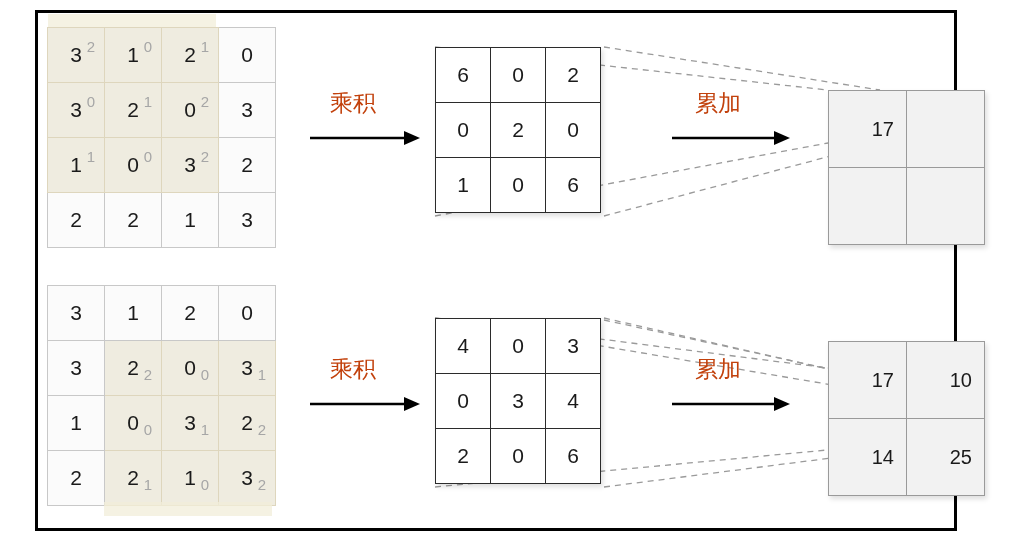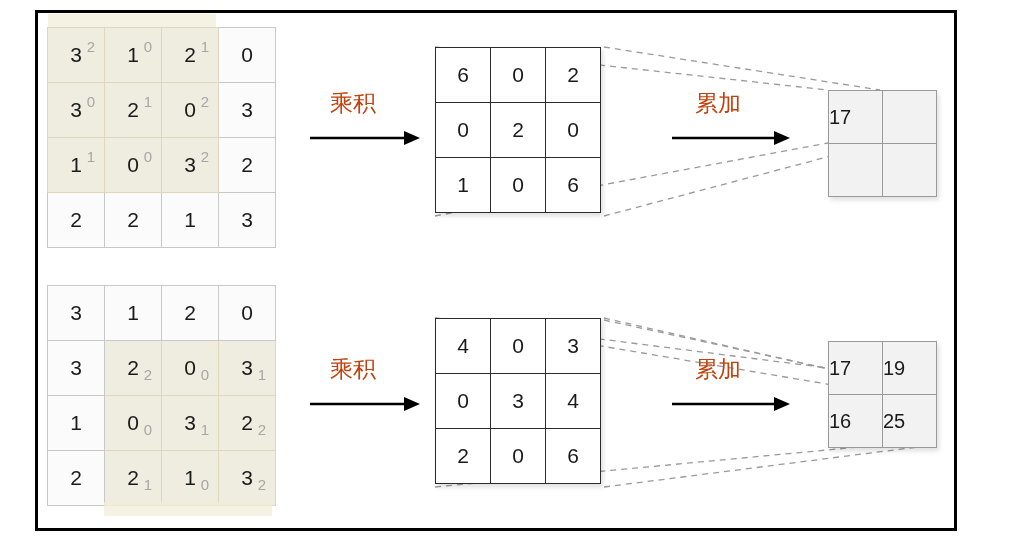--- a/index.html
+++ b/index.html
@@ -30,22 +30,22 @@
   .prod-grid{position:absolute;border-collapse:collapse;
       box-shadow:2px 3px 5px rgba(0,0,0,.13);}
   .prod-grid td{width:54px;height:54px;border:1.6px solid #2b2b2b;
       background:#ffffff;text-align:center;vertical-align:middle;
       font-size:21px;color:#1a1a1a;padding:0;}
 
   
   .out-grid{position:absolute;border-collapse:collapse;
       box-shadow:2px 3px 5px rgba(0,0,0,.13);}
   .out-grid td{width:53px;height:52px;border:1.4px solid #9a9a9a;
-      background:#f2f2f2;text-align:left;vertical-align:middle;
-      font-size:20px;color:#1a1a1a;padding:0;}
+      background:#f2f2f2;text-align:right;vertical-align:middle;
+      font-size:20px;color:#1a1a1a;padding:12px;}
 
   
   .arrow-label{position:absolute;font-size:23px;color:#c2410c;
       white-space:nowrap;}
   .arrow-svg{position:absolute;}
 
   .dash-svg{position:absolute;left:0;top:0;width:1010px;height:546px;
       pointer-events:none;}
 </style>
 </head>
@@ -209,22 +209,22 @@
   <div class="arrow-label" style="left:695px;top:354px;">累加</div>
   <svg class="arrow-svg" style="left:672px;top:394px;" width="118" height="20">
     <line x1="0" y1="10" x2="102" y2="10" stroke="#000" stroke-width="2.4"></line>
     <polygon points="102,3 118,10 102,17" fill="#000"></polygon>
   </svg>
 
   <table class="out-grid" style="left:828px;top:341px;">
     <tbody>
         <tr>
       <td>17</td>
-      <td>19</td>
-    </tr>
-    <tr>
-      <td>16</td>
+      <td>10</td>
+    </tr>
+    <tr>
+      <td>14</td>
       <td>25</td>
     </tr>
   </tbody>
     </table>
 
 </div>
 
 </body></html>

